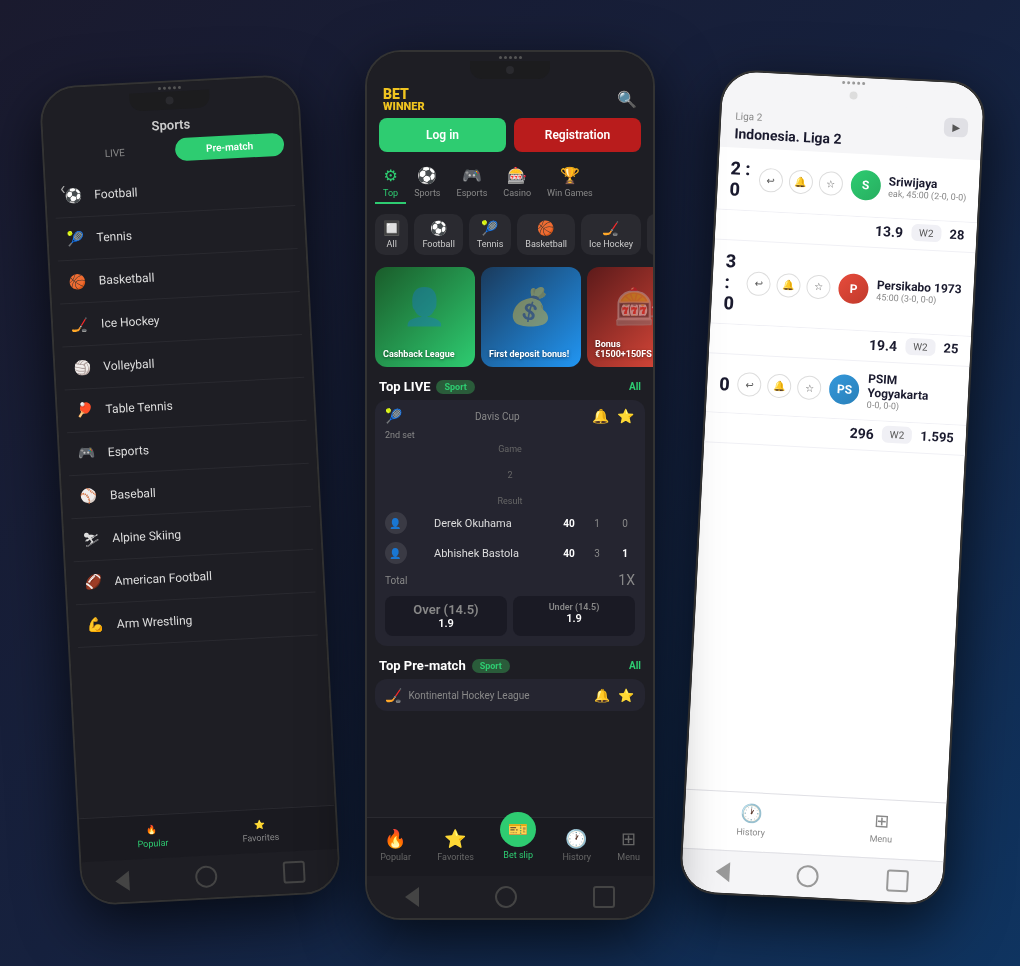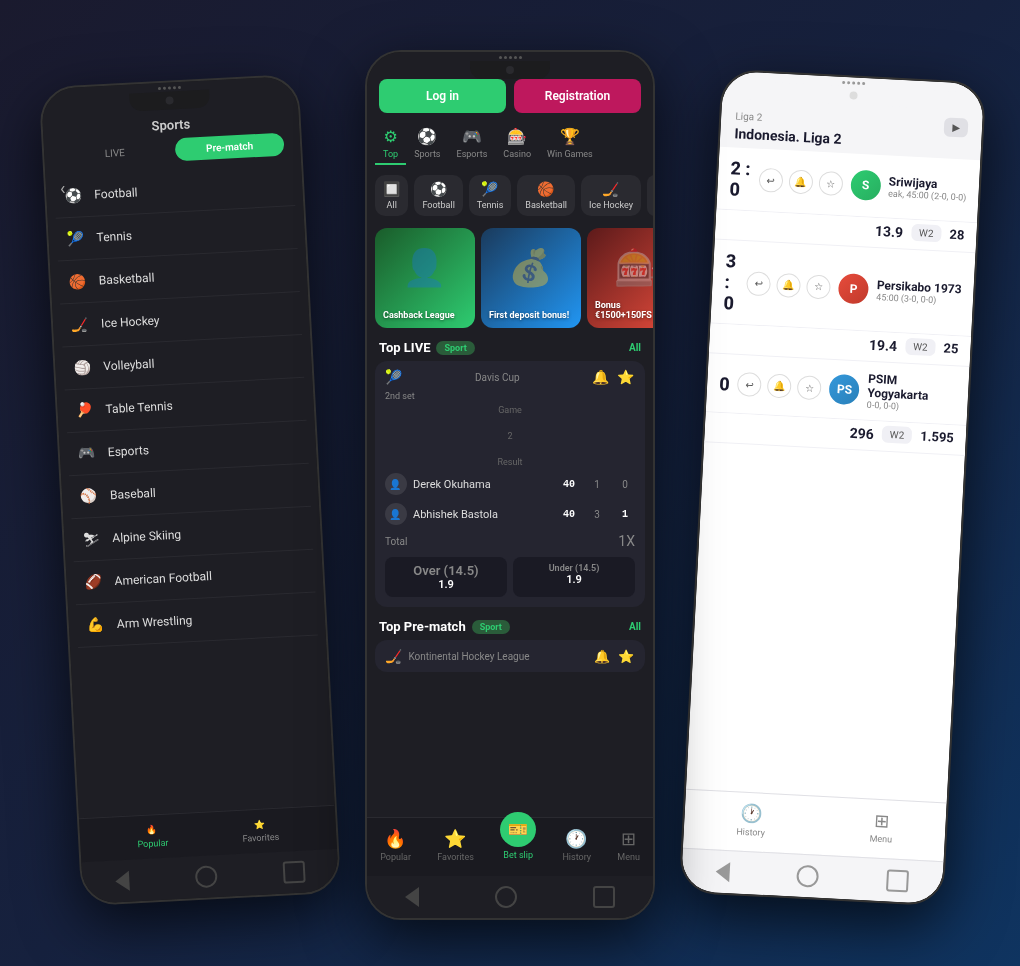--- a/index.html
+++ b/index.html
@@ -225,21 +225,21 @@
     .auth-btn {
       flex: 1;
       padding: 10px;
       border-radius: 8px;
       text-align: center;
       font-size: 12px;
       font-weight: 600;
     }
 
     .auth-btn.login { background: #2ecc71; color: #fff; }
-    .auth-btn.register { background: #be185d; color: #fff; border: none; }
+    .auth-btn.register { background: #b91c1c; color: #fff; border: none; }
 
     .main-nav {
       display: flex;
       gap: 0;
       padding: 0 8px 6px;
       overflow-x: auto;
       scrollbar-width: none;
     }
 
     .main-nav-item {
@@ -392,35 +392,36 @@
       align-items: center;
       justify-content: center;
       font-size: 10px;
       flex-shrink: 0;
     }
 
     .player-name {
       flex: 1;
       font-size: 11px;
       color: #ddd;
+      margin-left: 21px;
     }
 
     .score-cols {
       display: flex;
       gap: 8px;
       text-align: center;
     }
 
     .score-col {
       font-size: 10px;
       color: #888;
       min-width: 20px;
     }
 
-    .score-val { color: #fff; font-weight: 700; font-family: Liberation Mono, monospace; }
+    .score-val { color: #fff; font-weight: 700; }
 
     .match-col-headers {
       display: flex;
       justify-content: flex-end;
       padding: 2px 10px;
       gap: 16px;
       font-size: 9px;
       color: #666;
       flex-direction: column;
     }
@@ -800,20 +801,27 @@
       <div class="status-dot"></div>
         <div class="status-dot"></div>
         <div class="status-dot"></div>
       <div class="status-dot"></div>
         <div class="status-dot"></div>
     </div>
     <div class="notch">
         <div class="notch-dot"></div>
       </div>
 
+    <div class="center-header">
+      <div class="bet-winner-logo">
+        <div class="bet">BET</div>
+        <div class="winner">WINNER</div>
+      </div>
+      <div class="search-icon-btn">🔍</div>
+    </div>
 
     <div class="auth-buttons">
       <div class="auth-btn login">Log in</div>
       <div class="auth-btn register">Registration</div>
     </div>
 
     <div class="main-nav">
       <div class="main-nav-item active">
         <div class="main-nav-icon">⚙</div>
         <span>Top</span>

